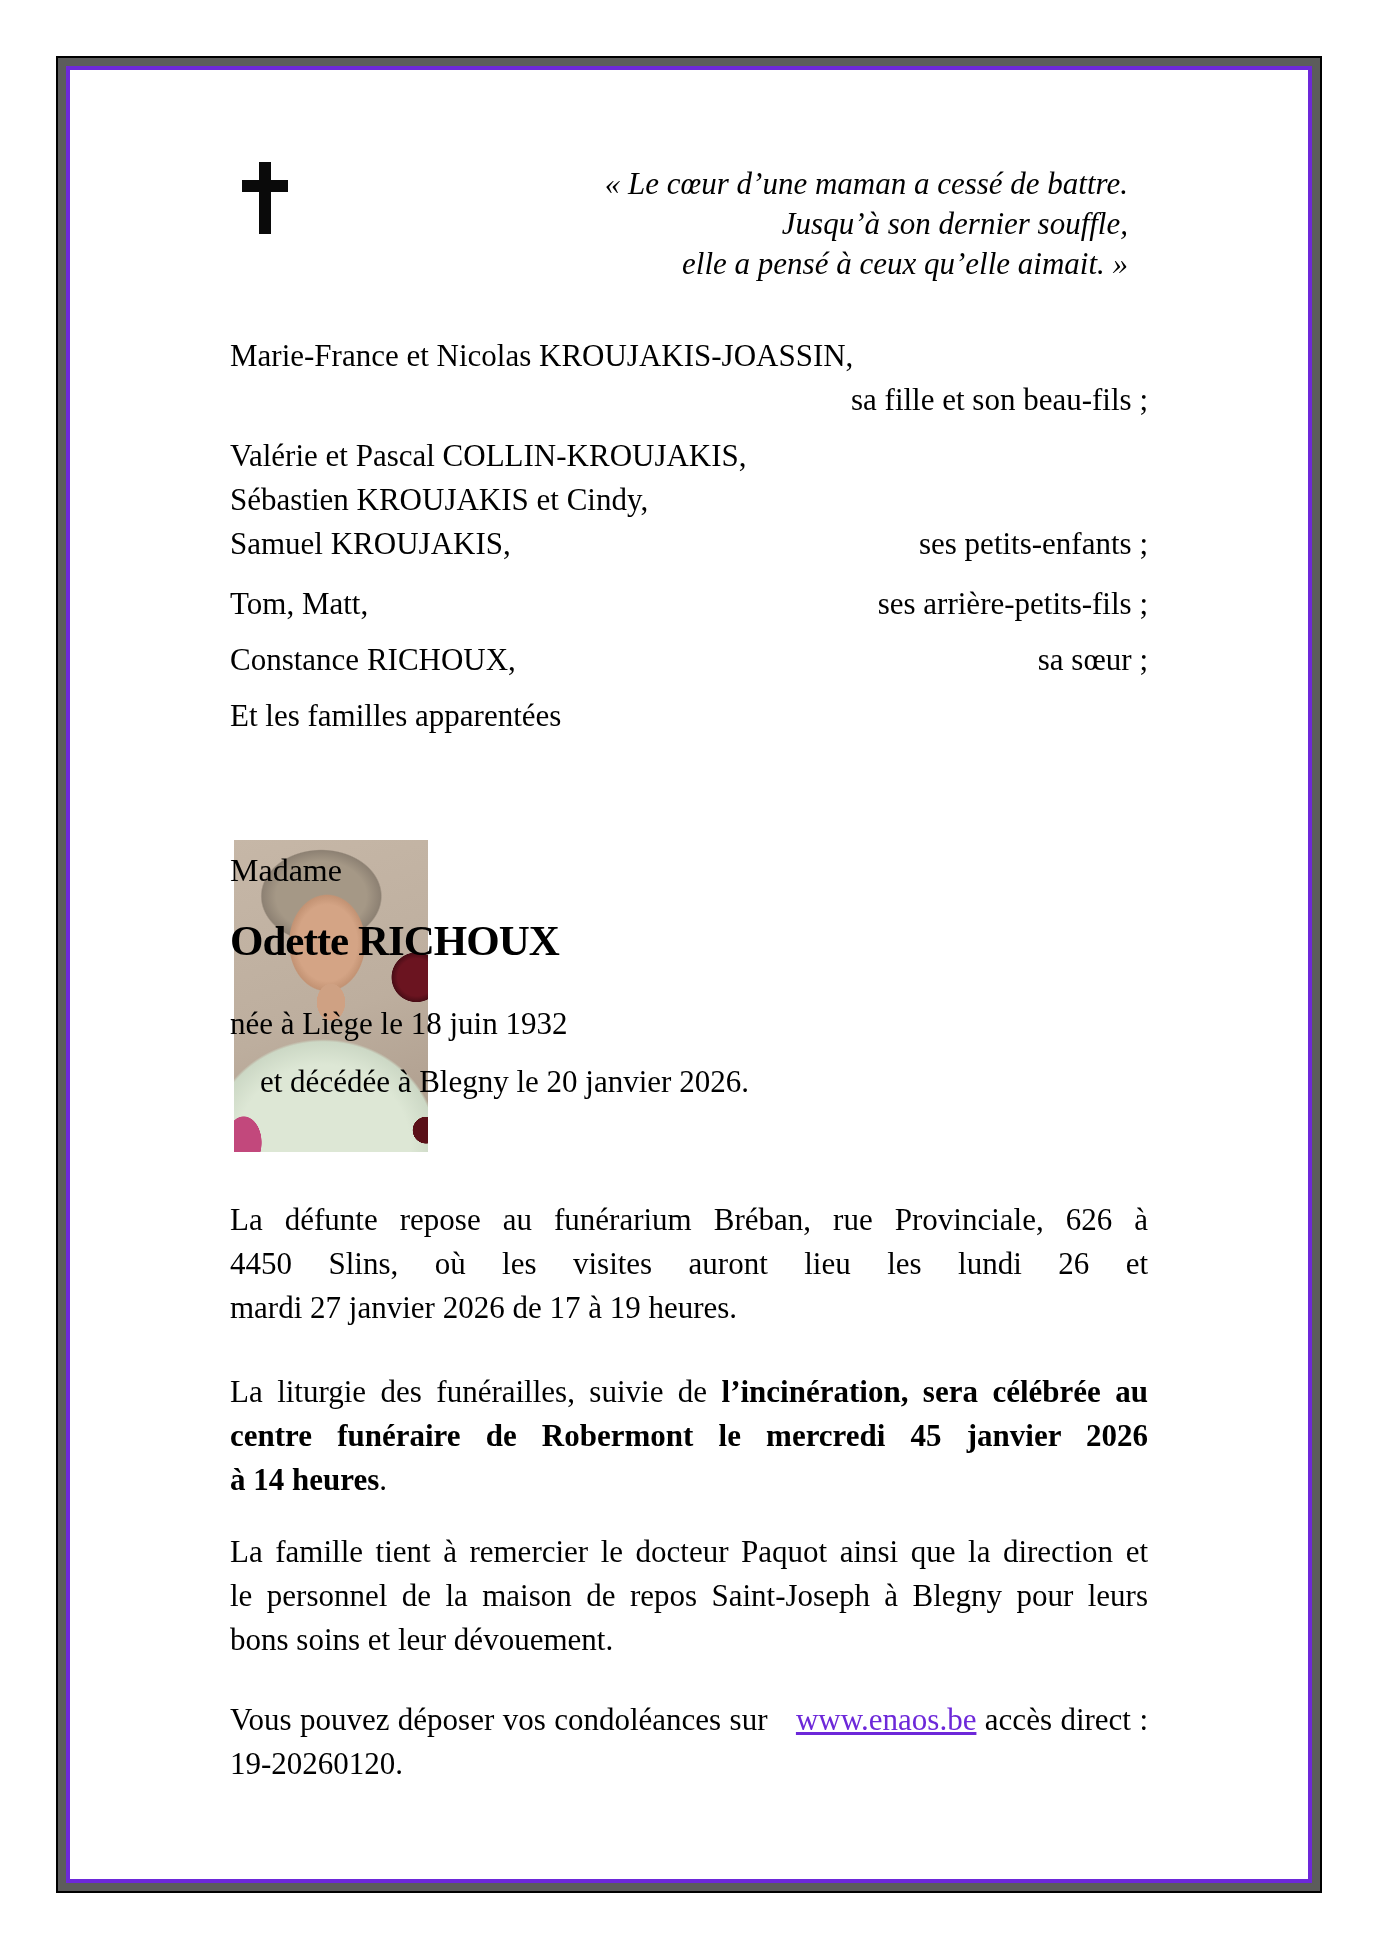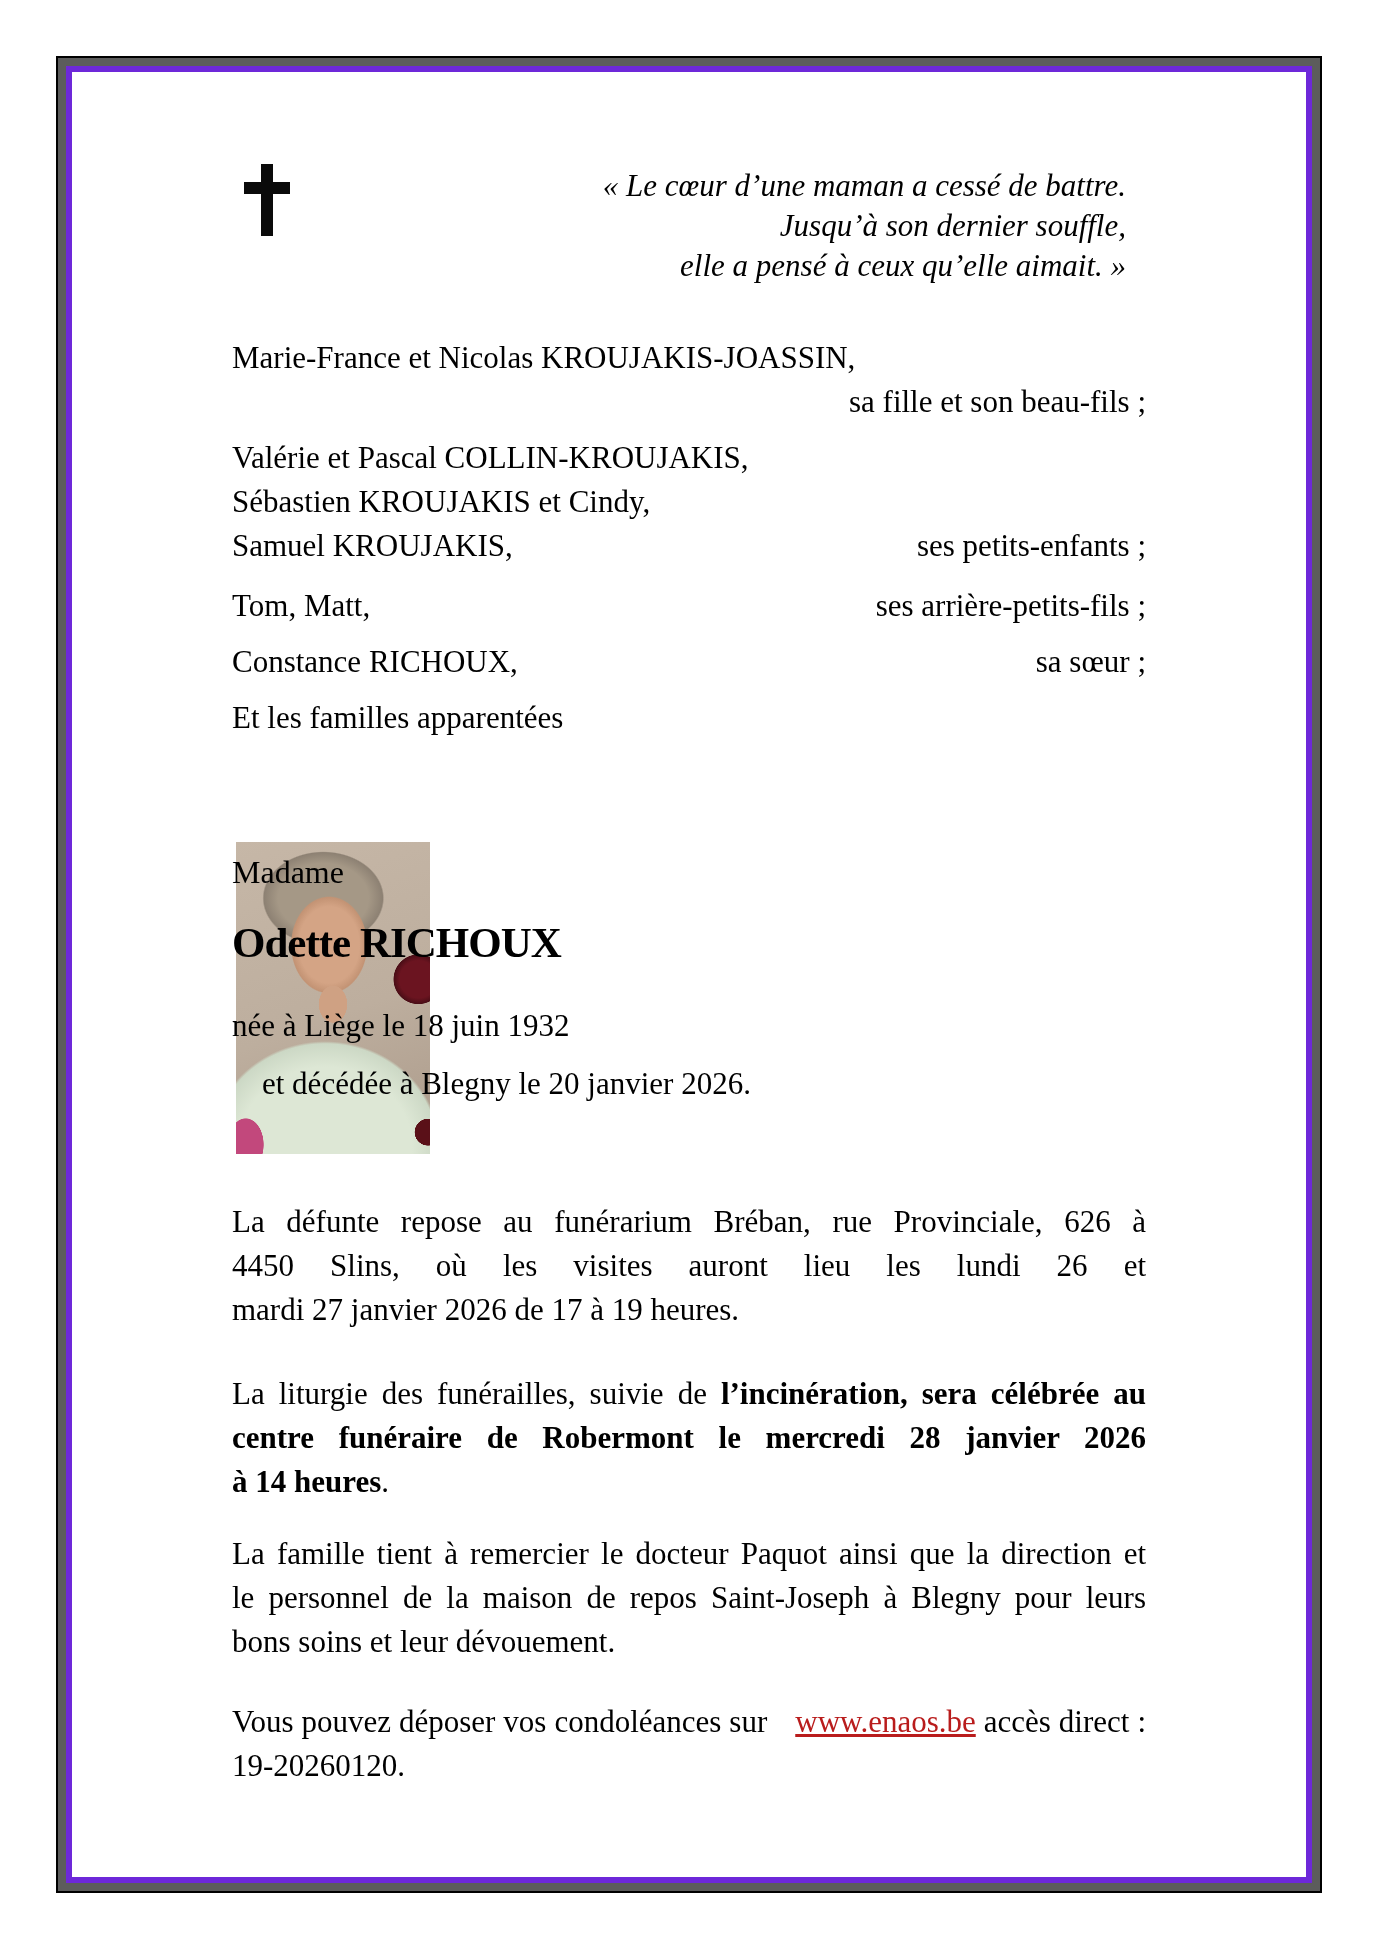--- a/index.html
+++ b/index.html
@@ -6,21 +6,21 @@
   .page{
     position:relative;
     width:1378px;height:1949px;
     background:#ffffff;
     font-family:"Liberation Serif","DejaVu Serif",serif;
     color:#000;
     overflow:hidden;
   }
   .frame{position:absolute;inset:56px;border:2px solid #000;background:#fff;}
   .frame-mid{position:absolute;inset:0;border:8px solid #5c5c5c;}
-  .frame-in{position:absolute;inset:0;border:6px solid #6d28d9;background:#fff;}
+  .frame-in{position:absolute;inset:0;border:4px solid #6d28d9;background:#fff;}
   .content{
     position:absolute;inset:68px;
     padding:0 92px;
     font-size:31px;line-height:44px;
   }
   
   .header{display:flex;justify-content:space-between;align-items:flex-start;margin-top:24px;}
   .cross{position:relative;width:46px;height:72px;margin-left:12px;flex:0 0 auto;}
   .cross .v{position:absolute;left:17px;top:0;width:12px;height:72px;background:#0a0a0a;}
   .cross .h{position:absolute;left:0;top:18px;width:46px;height:12px;background:#0a0a0a;}
@@ -56,21 +56,21 @@
   .death{position:absolute;left:0;right:0;top:220px;margin-left:30px;}
   
   .para{margin-top:40px;}
   .para .jline{text-align:justify;text-align-last:justify;}
   .para .lline{text-align:left;}
   .p-repose{margin-top:46px;}
   .levee{margin-top:48px;text-align:center;}
   .p-thanks{margin-top:28px;}
   .p-cond{margin-top:36px;}
   b{font-weight:bold;}
-  a.enaos{color:#b91c1c;text-decoration:underline;cursor:pointer;margin-left:20px;}
+  a.enaos{color:#6d28d9;text-decoration:underline;cursor:pointer;margin-left:20px;}
 </style>
 </head>
 <body>
 
 <div class="page">
   <div class="frame">
     <div class="frame-mid">
       <div class="frame-in">
 
         <div class="content">
@@ -131,21 +131,21 @@
           </div>
 
           <div class="para p-repose">
             <div class="jline">La défunte repose au funérarium Bréban, rue Provinciale, 626 à</div>
             <div class="jline">4450 Slins, où les visites auront lieu les lundi 26 et</div>
             <div class="lline">mardi 27 janvier 2026 de 17 à 19 heures.</div>
           </div>
 
           <div class="para">
             <div class="jline"><span>La liturgie des funérailles, suivie de </span><b>l’incinération, sera célébrée au</b></div>
-            <div class="jline"><b>centre funéraire de Robermont le mercredi 28 janvier 2026</b></div>
+            <div class="jline"><b>centre funéraire de Robermont le mercredi 45 janvier 2026</b></div>
             <div class="lline"><b>à 14 heures</b><span>.</span></div>
           </div>
 
 
           <div class="para p-thanks">
             <div class="jline">La famille tient à remercier le docteur Paquot ainsi que la direction et</div>
             <div class="jline">le personnel de la maison de repos Saint-Joseph à Blegny pour leurs</div>
             <div class="lline">bons soins et leur dévouement.</div>
           </div>
 

